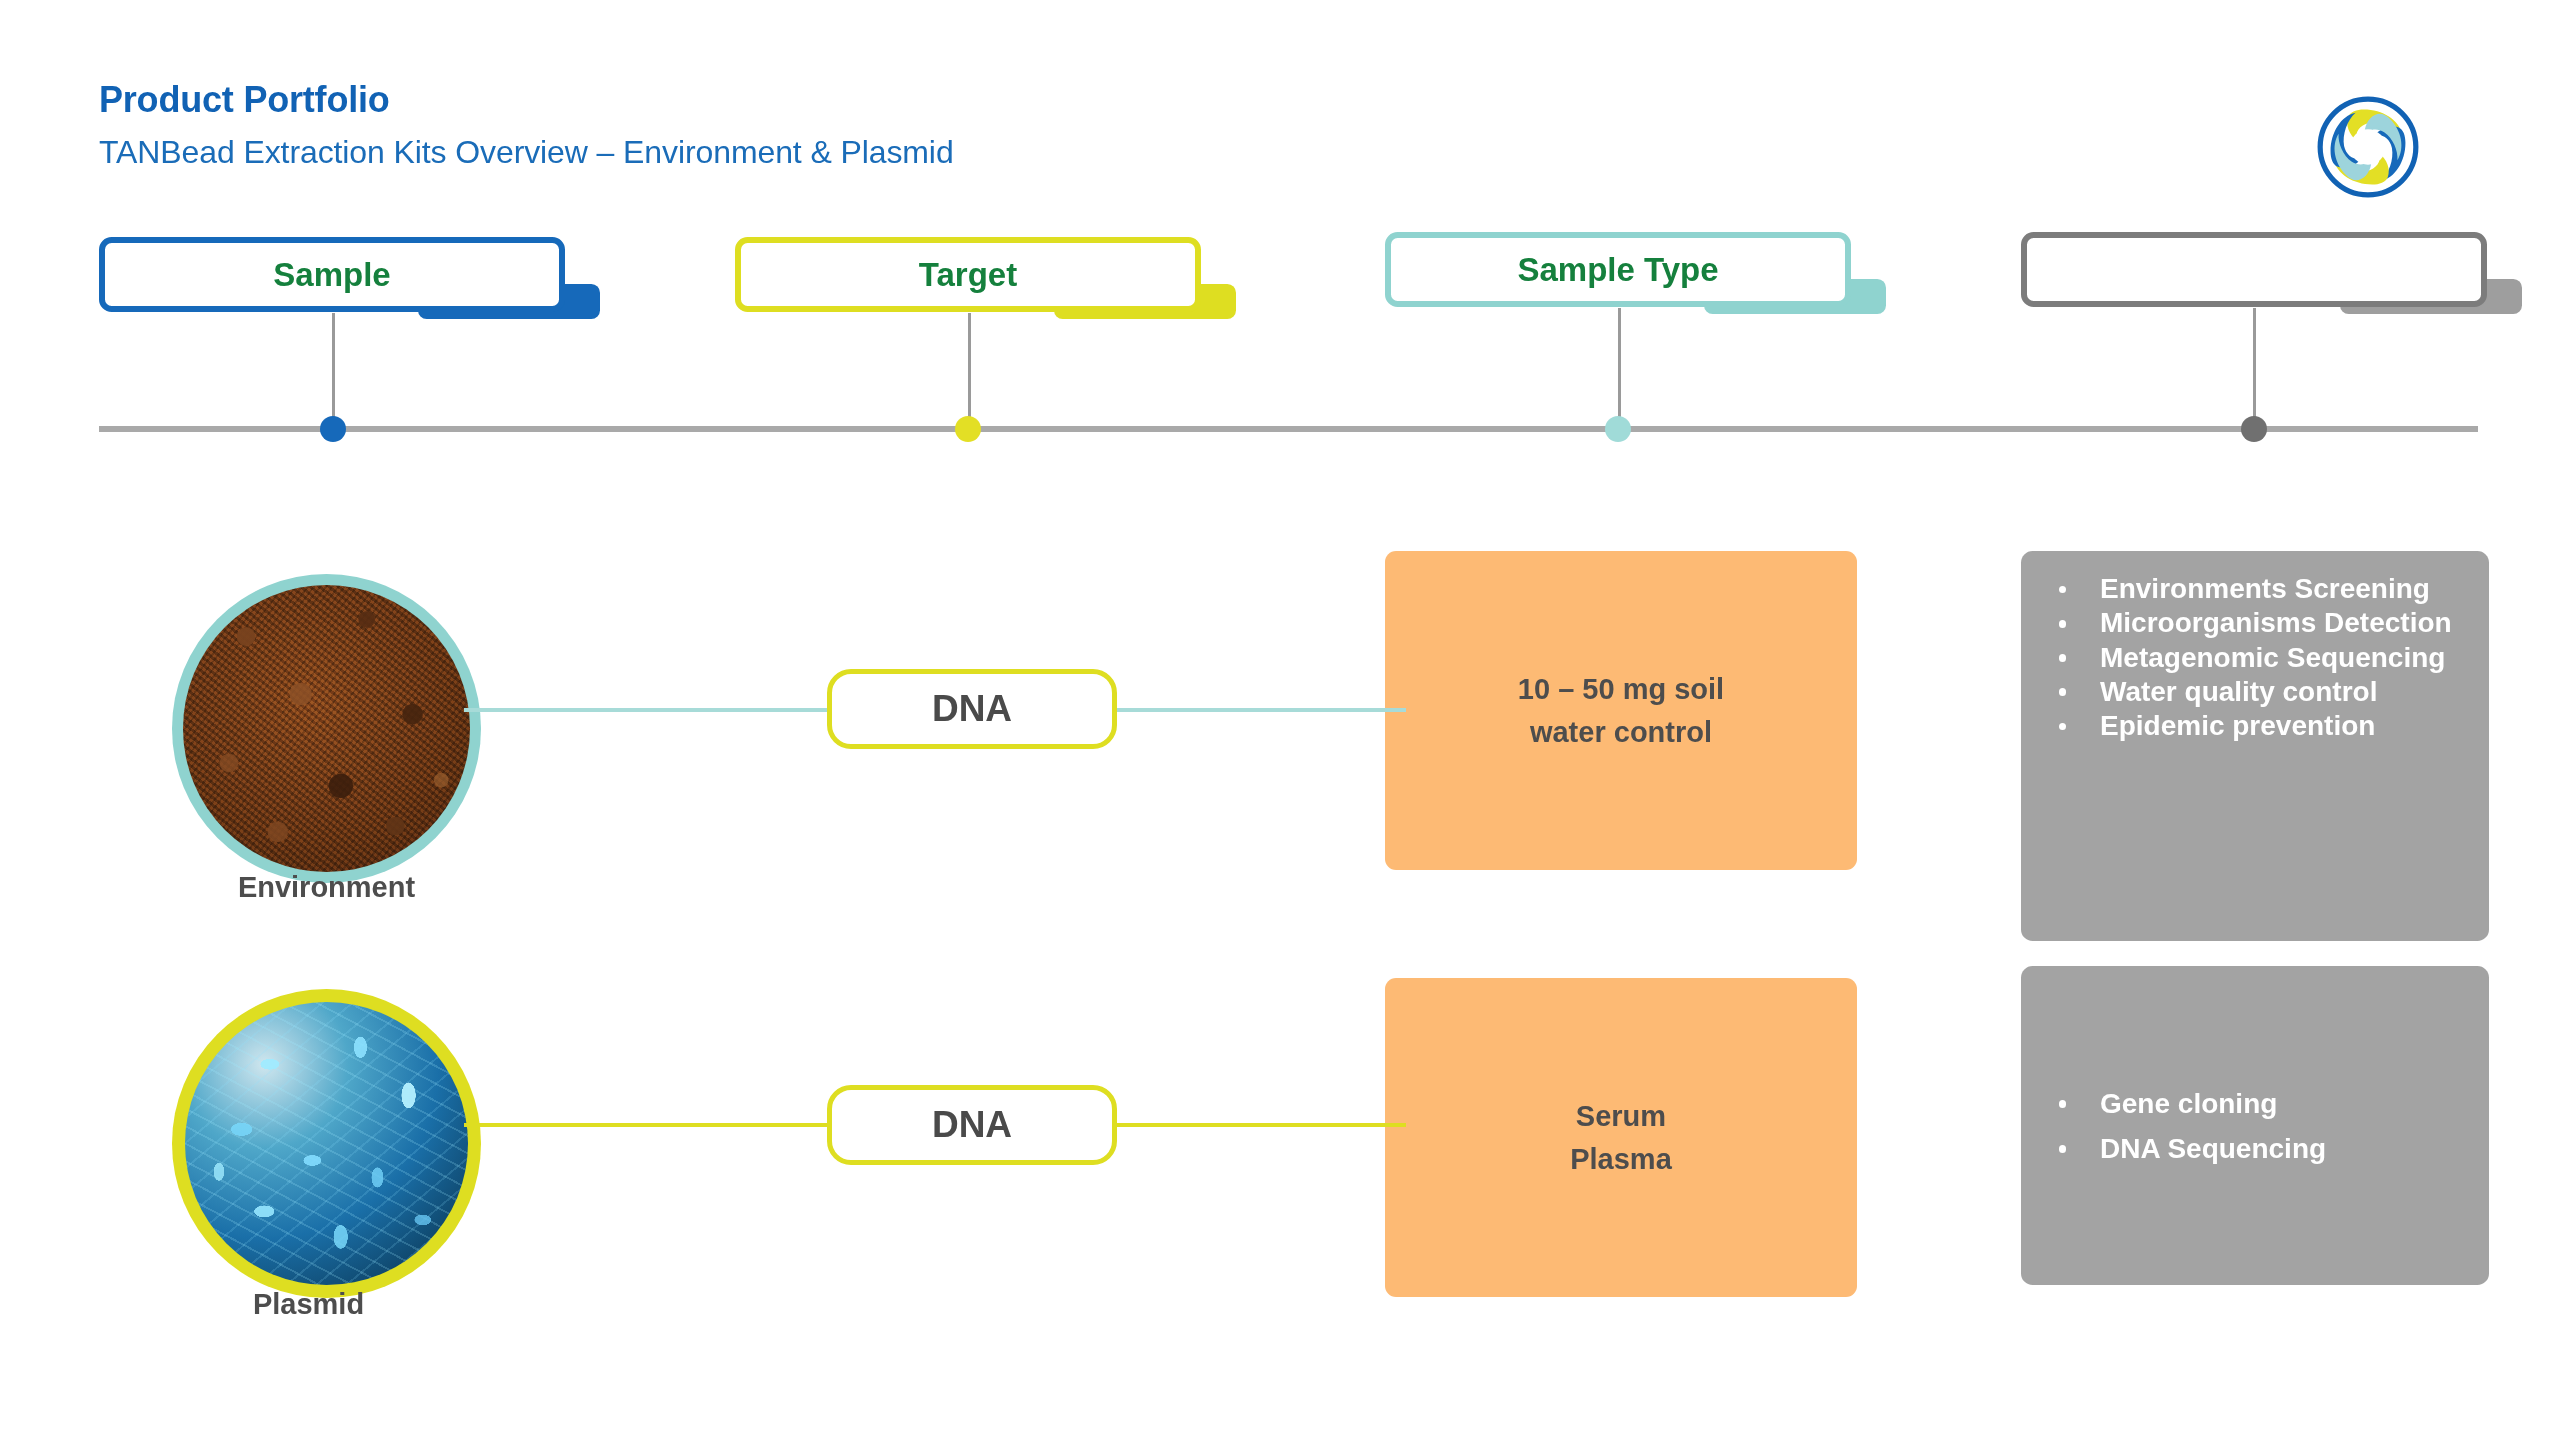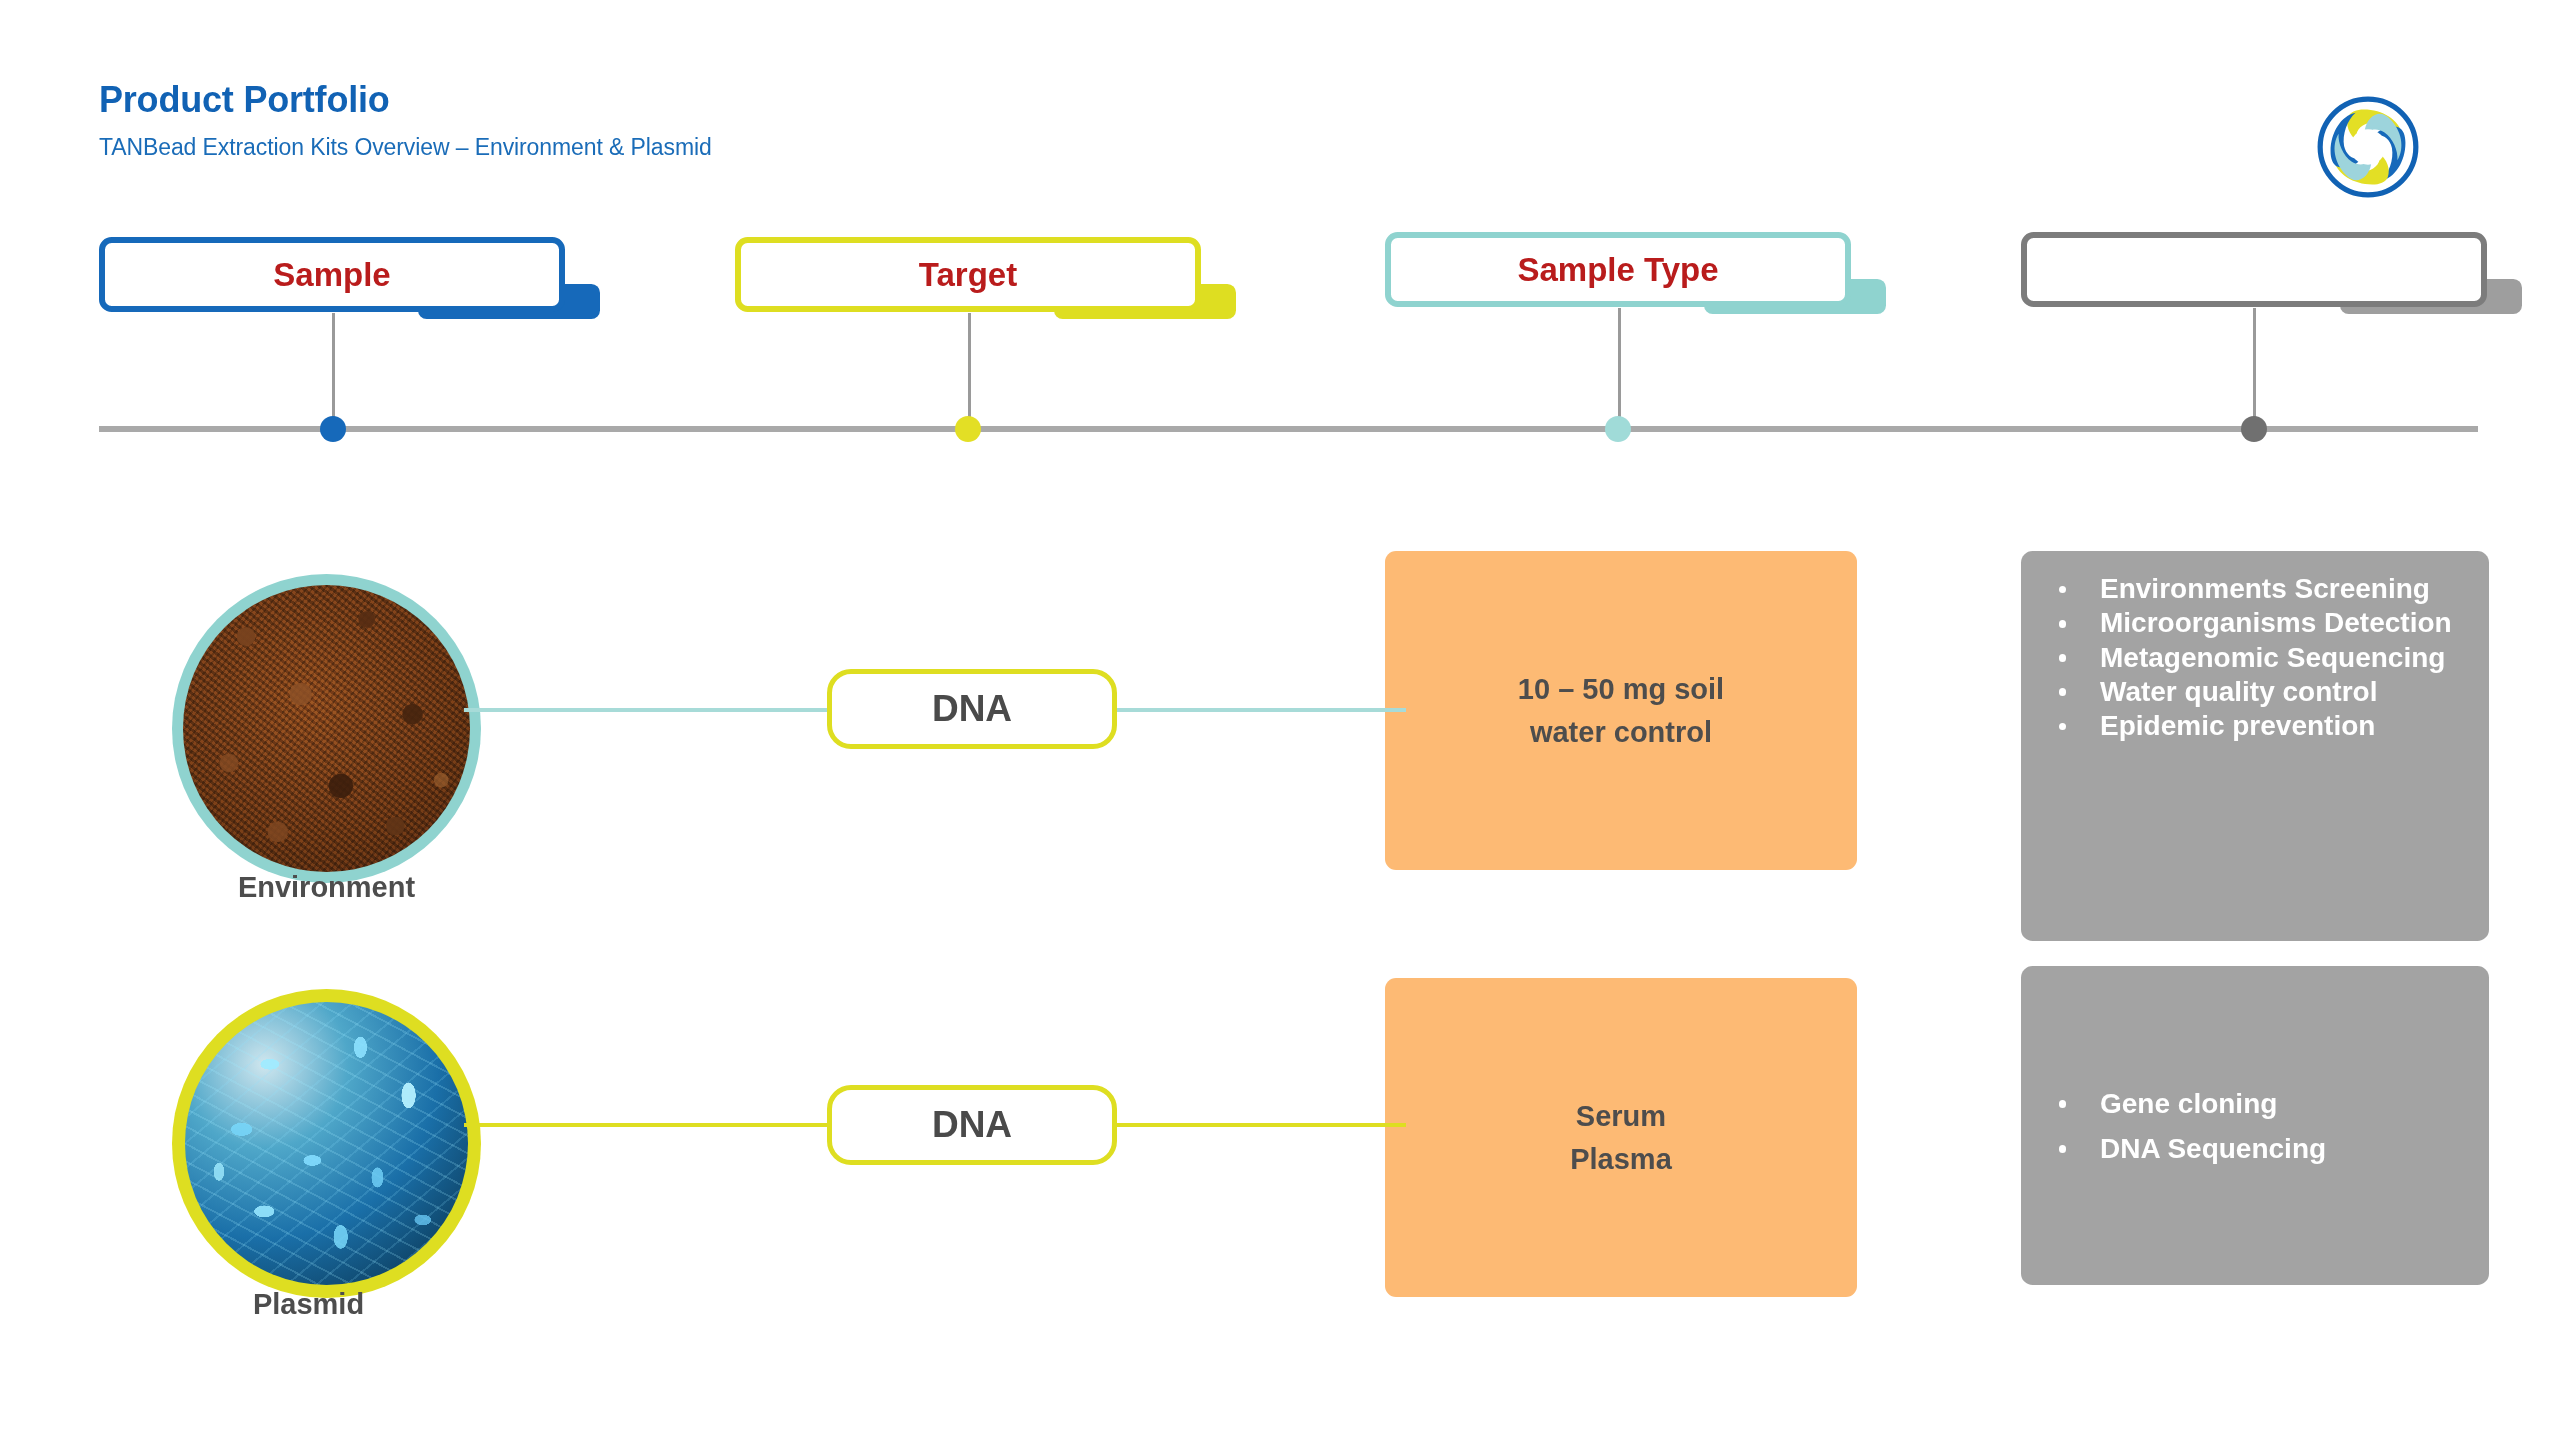--- a/index.html
+++ b/index.html
@@ -22,21 +22,21 @@
     top: 79px;
     font-size: 36px;
     font-weight: bold;
     color: #1162b4;
     letter-spacing: -0.2px;
   }
   #page-subtitle {
     position: absolute;
     left: 99px;
     top: 134px;
-    font-size: 23px;
+    font-size: 32px;
     font-weight: normal;
     color: #1a6cb8;
     letter-spacing: -0.1px;
   }
 
   
   #brand-logo {
     position: absolute;
     left: 2316px;
     top: 95px;
@@ -54,21 +54,21 @@
     background: #ffffff;
   }
   .pill .pill-label {
     position: absolute;
     left: 0; right: 0;
     top: 50%;
     transform: translateY(-50%);
     text-align: center;
     font-size: 33px;
     font-weight: bold;
-    color: #b91c1c;
+    color: #15803d;
     z-index: 3;
   }
   .pill .pill-tab {
     position: absolute;
     left: 319px;
     top: 47px;
     width: 182px;
     height: 35px;
     border-radius: 8.7px;
     z-index: 1;

